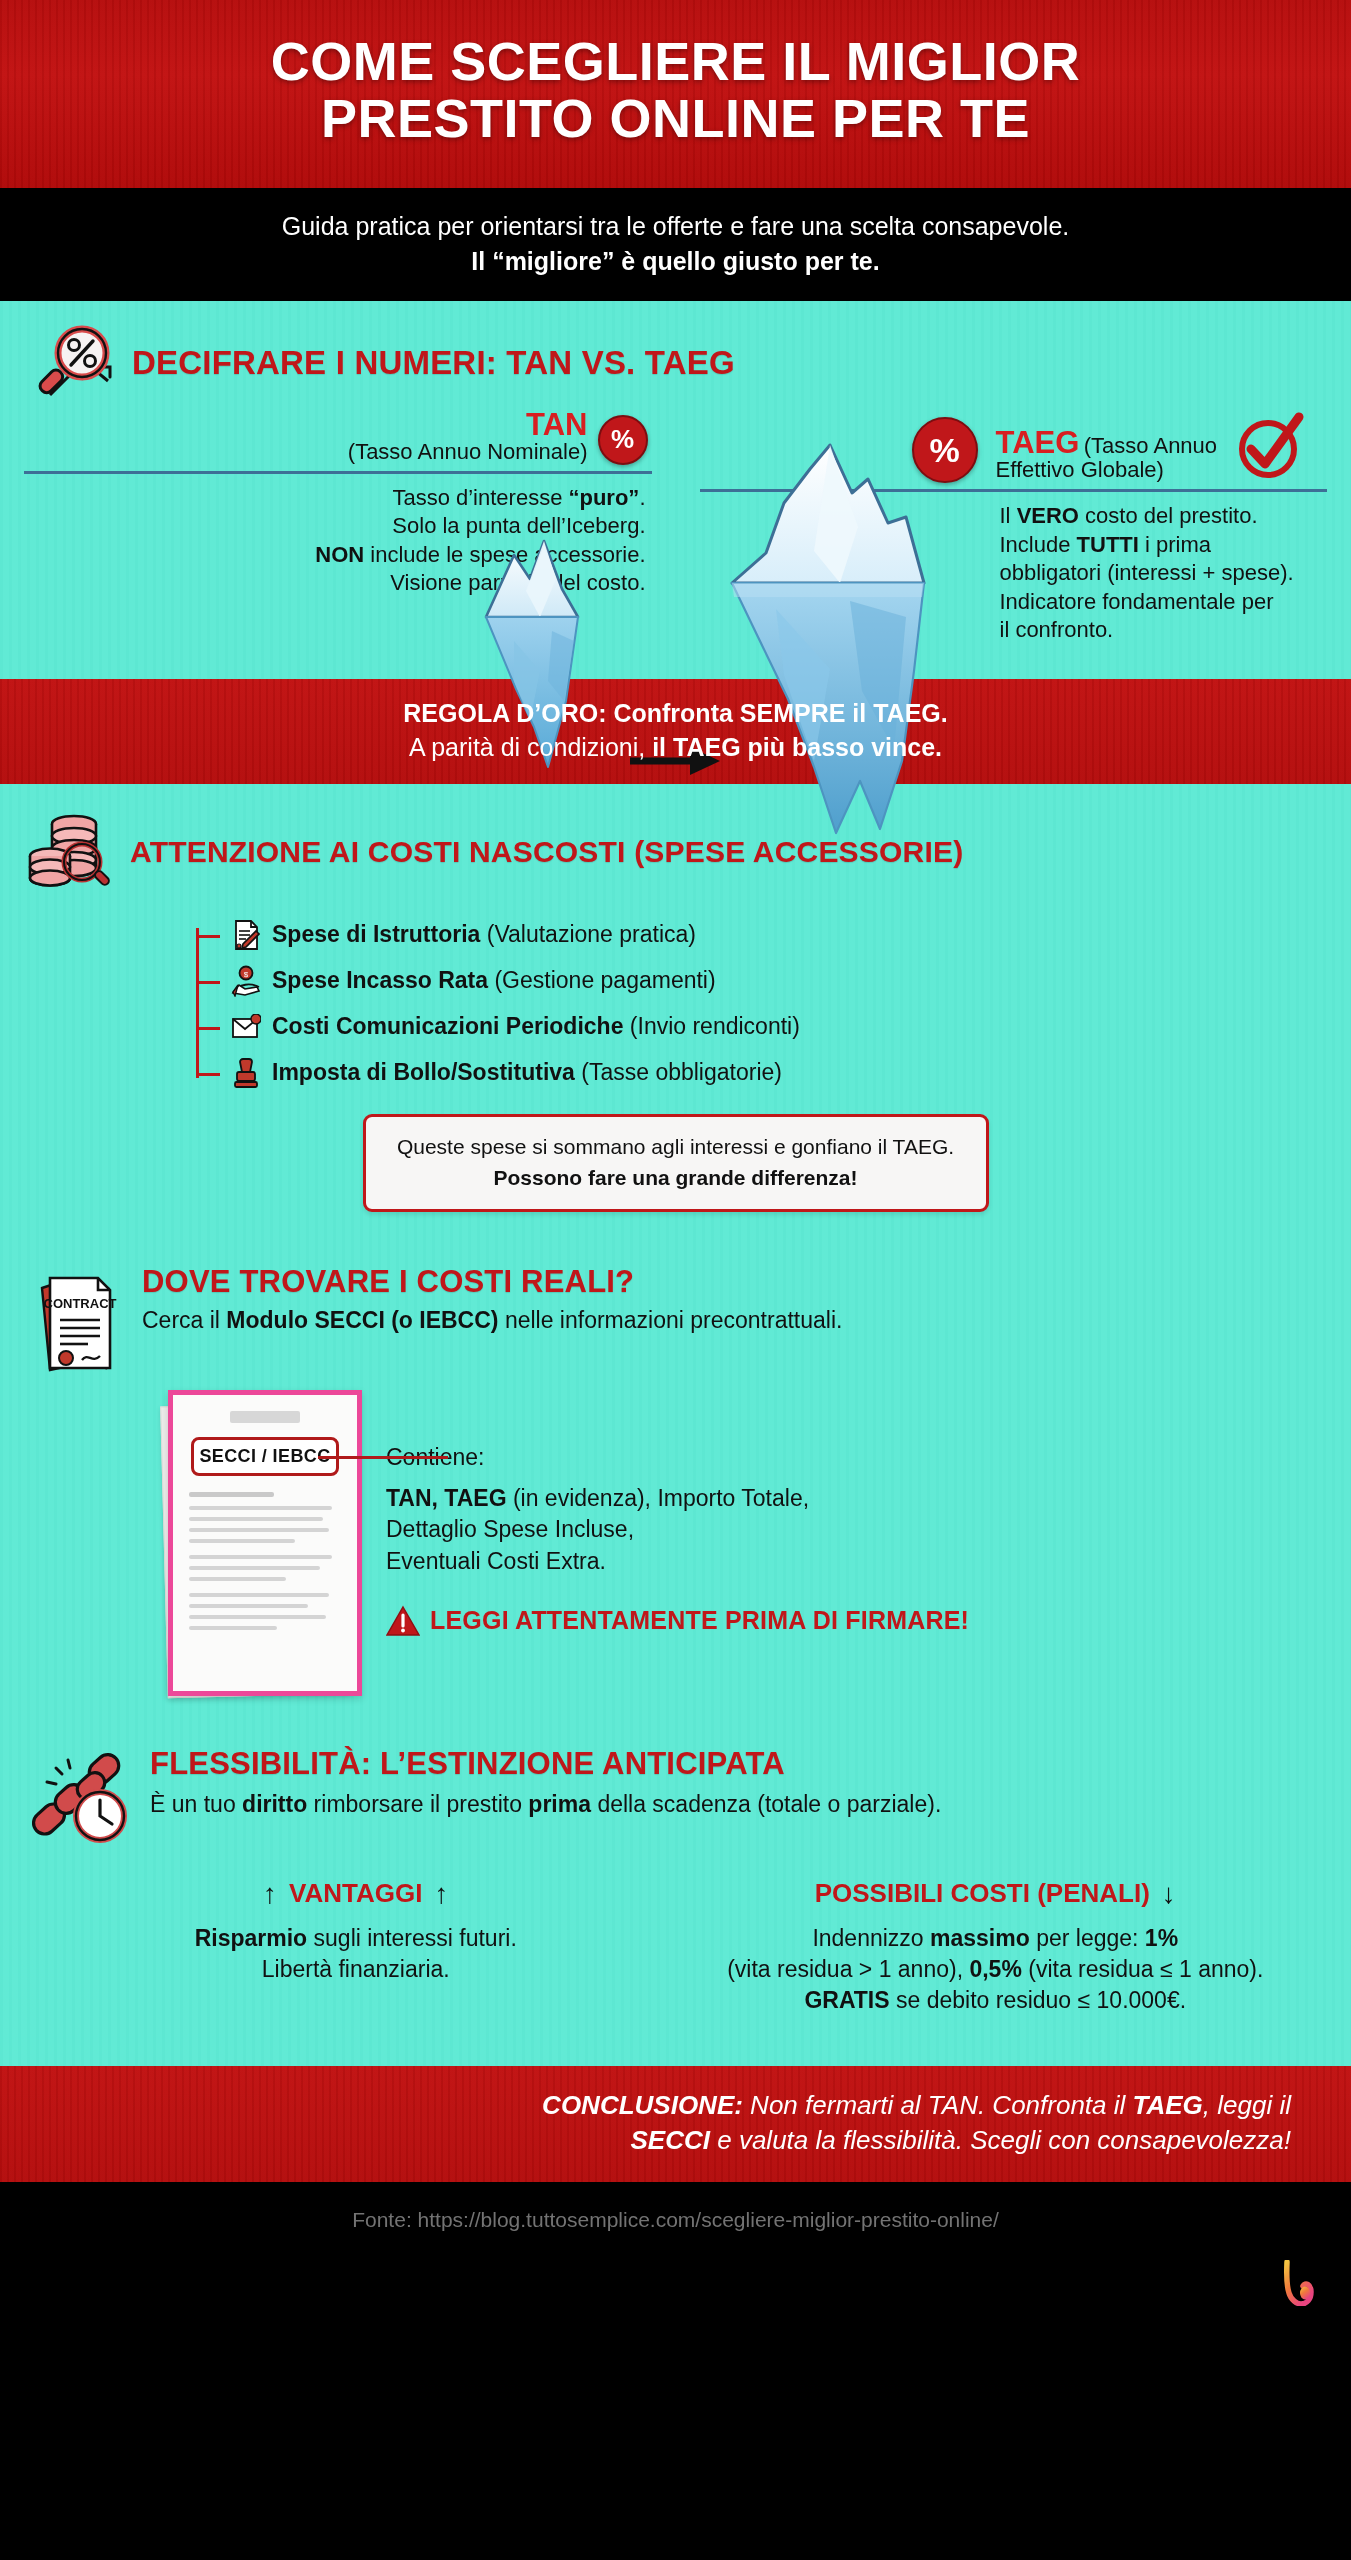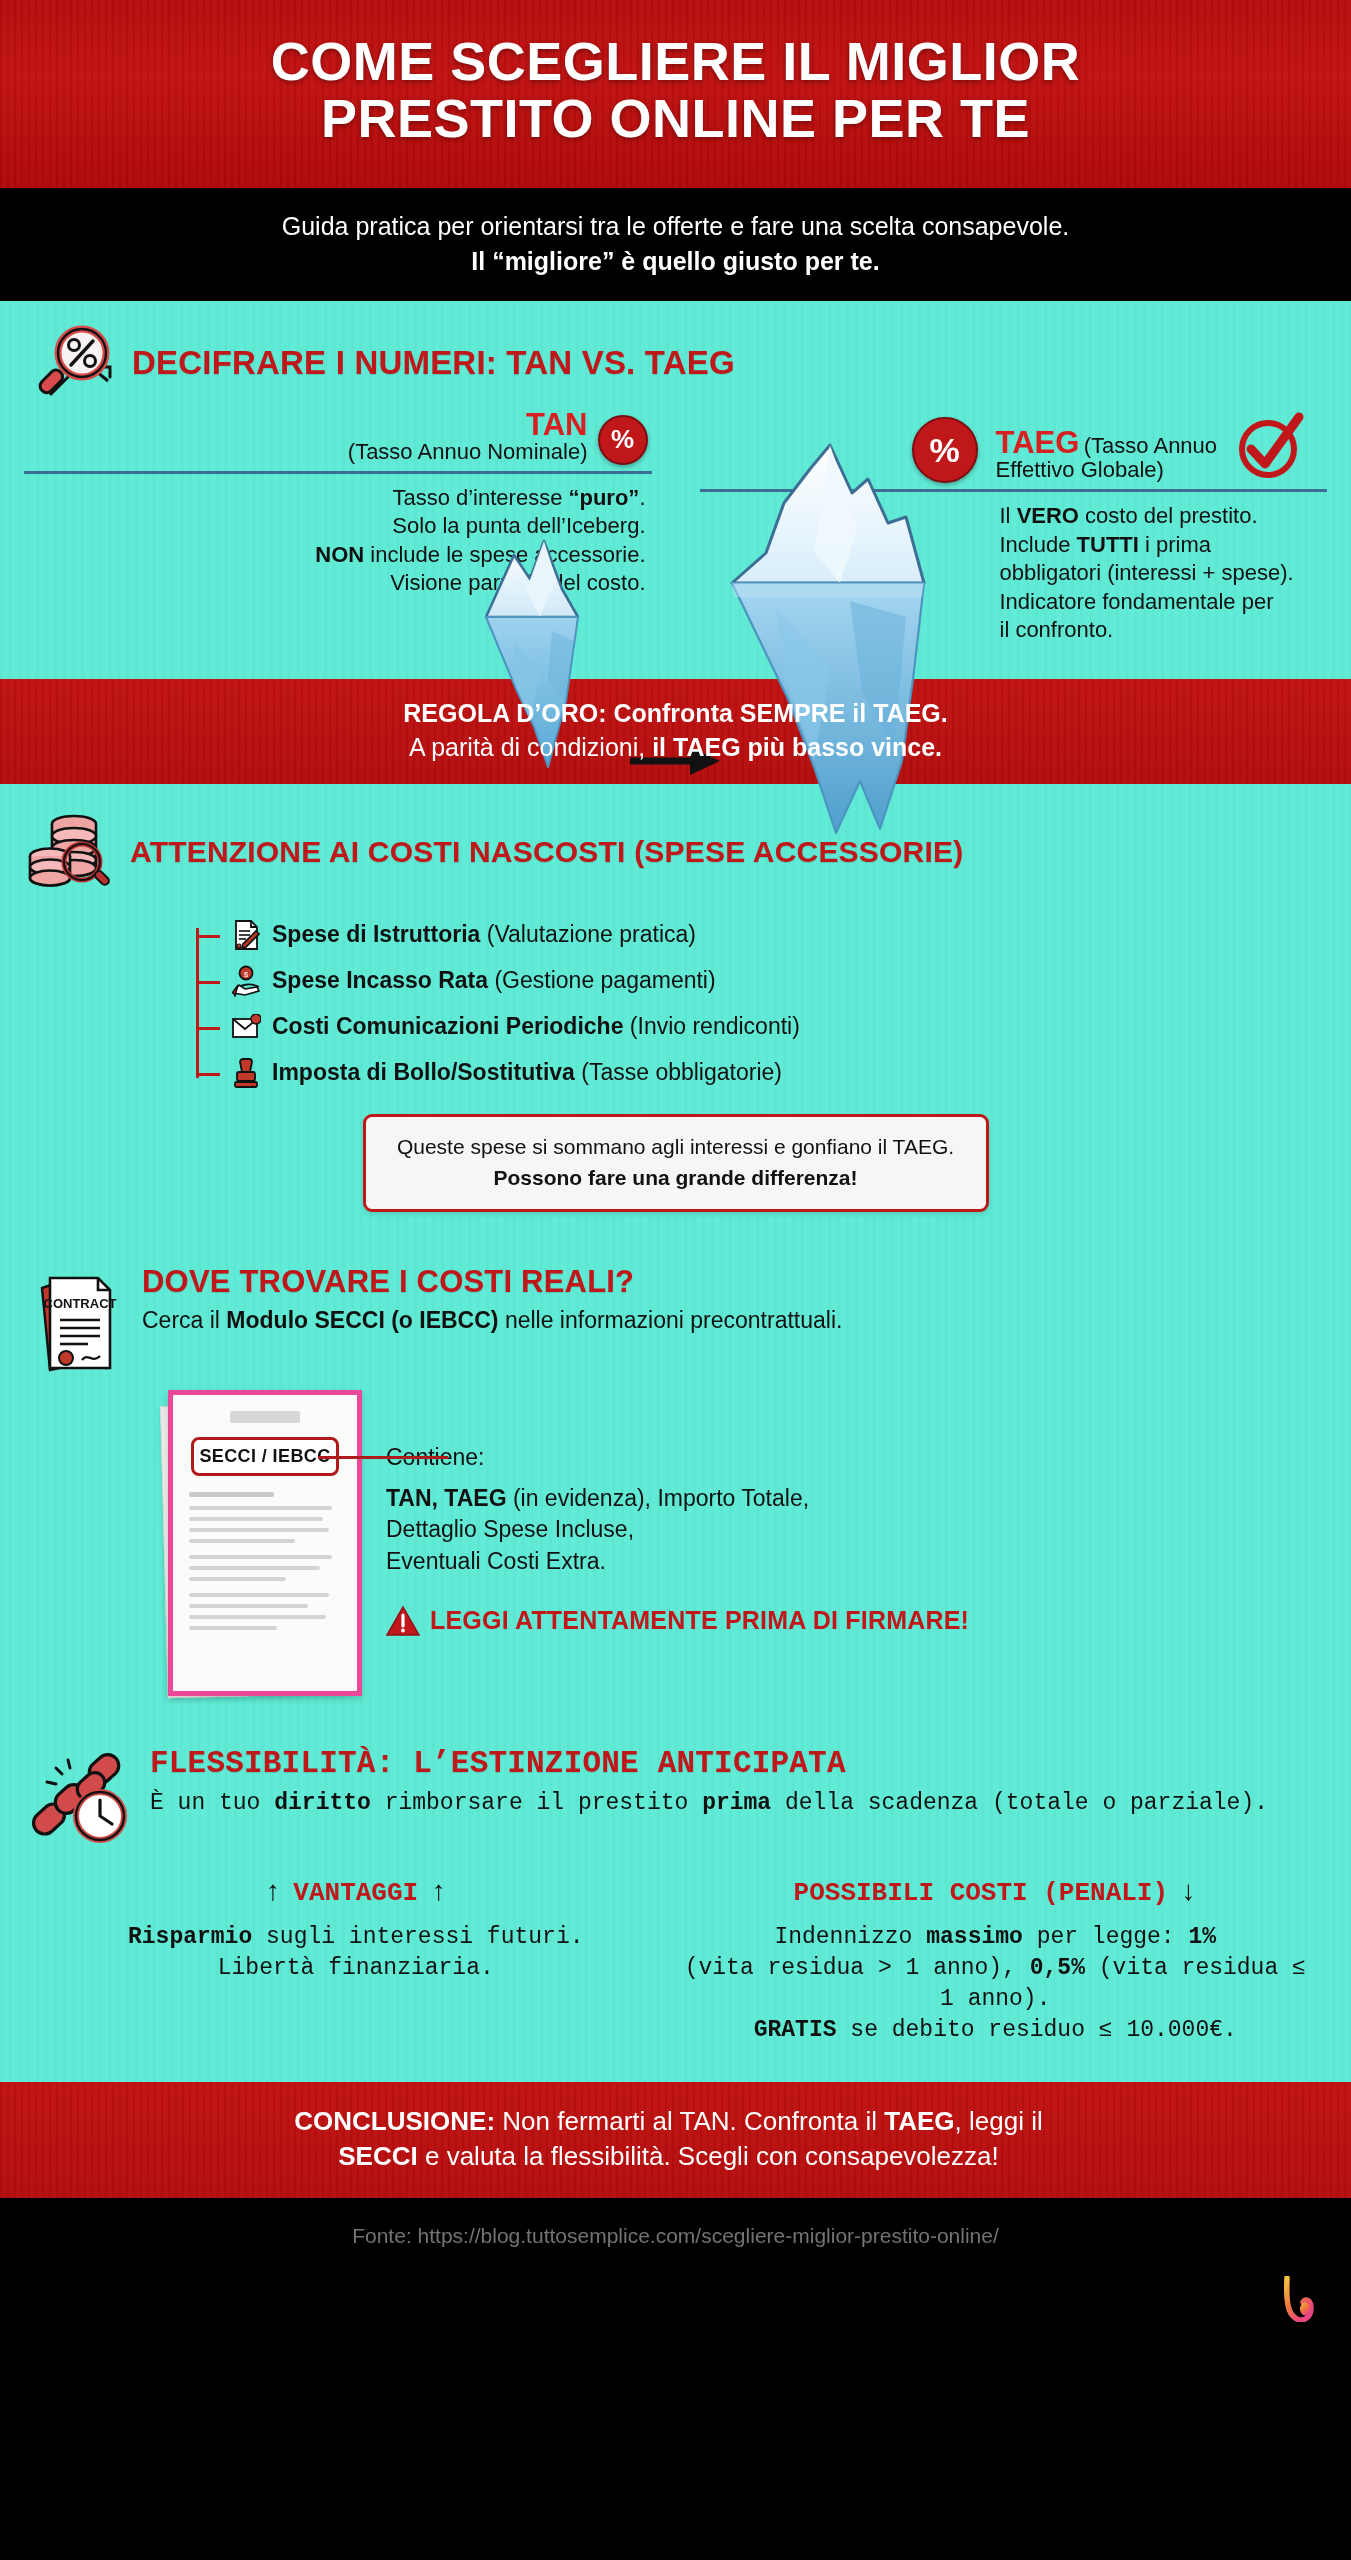--- a/index.html
+++ b/index.html
@@ -135,38 +135,38 @@
   .secci .lead b{font-weight:bold;}
   .doc-row{display:flex;gap:0;margin-top:14px;padding-left:150px;align-items:flex-start;}
   .doc-right{padding-top:54px;padding-left:6px;}
   .doc-right .contiene{font-size:23px;margin-bottom:12px;}
   .doc-right .cont-list{font-size:23px;line-height:1.35;}
   .doc-right .cont-list b{font-weight:bold;}
   .warn{display:flex;align-items:center;gap:10px;margin-top:28px;}
   .warn .wtxt{color:#c0171a;font-weight:bold;font-size:25px;letter-spacing:.2px;}
 
   
-  .flex{padding:26px 0 10px 0;font-family:Liberation Mono, monospace;}
+  .flex{padding:26px 0 24px 0;}
   .flex .sect-head{padding-left:22px;align-items:flex-start;}
   .flex .sect-title{font-size:31px;}
   .flex .lead{font-size:23px;margin-top:8px;line-height:1.25;}
   .flex .lead b{font-weight:bold;}
   .twocol{display:grid;grid-template-columns:1fr 1fr;margin-top:28px;padding:0 36px;}
   .twocol .hd{display:flex;align-items:center;justify-content:center;gap:12px;
     color:#c0171a;font-weight:bold;font-size:26px;}
   .twocol .hd .ar{color:#111;font-size:28px;line-height:1;}
   .twocol .bd{text-align:center;font-size:23px;line-height:1.34;margin-top:14px;}
   .twocol .bd b{font-weight:bold;}
   .verify{text-align:center;font-size:23px;margin:34px 28px 0 28px;line-height:1.3;}
   .verify b{font-weight:bold;}
 
   
   .concl{
     background:linear-gradient(180deg,#c11212 0%,#b40d0d 100%);
-    color:#fff;text-align:center;padding:22px 60px 24px 46px;position:relative;
+    color:#fff;text-align:right;padding:22px 60px 24px 46px;position:relative;font-style:italic;
   }
   .concl::after{
     content:"";position:absolute;inset:0;
     background:repeating-linear-gradient(90deg, rgba(0,0,0,.05) 0 2px, rgba(255,255,255,.015) 2px 7px);
   }
   .concl div{position:relative;z-index:2;font-size:26px;line-height:1.35;}
   .concl b{font-weight:bold;}
 
   
   .footer{background:#000;color:#fff;position:relative;height:152px;}

